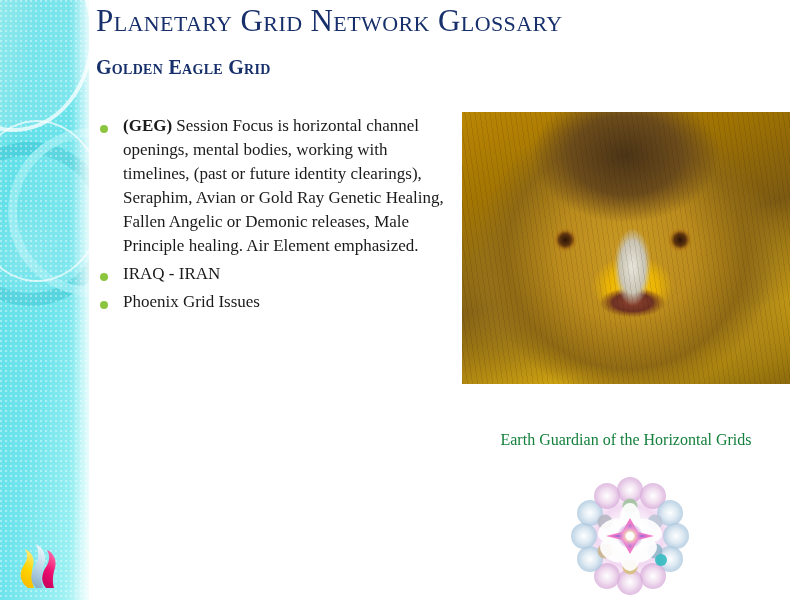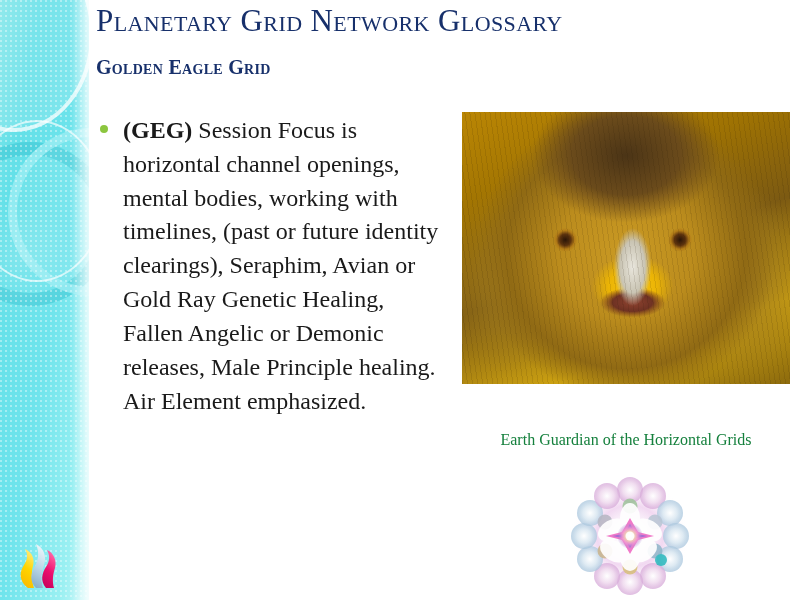--- a/index.html
+++ b/index.html
@@ -130,21 +130,21 @@
   #bullets {
     position: absolute;
     left: 96px;
     top: 114px;
     width: 352px;
     margin: 0;
     padding: 0;
     list-style: none;
     color: #1a1a1a;
     font-family: "Liberation Serif", "DejaVu Serif", serif;
-    font-size: 24px;
+    font-size: 17px;
     line-height: 1.41;
   }
   #bullets li {
     position: relative;
     padding-left: 27px;
     margin: 0 0 4px 0;
   }
   #bullets li::before {
     content: "";
     position: absolute;
@@ -268,20 +268,26 @@
       <path d="M38 56 C32 49 34 41 38 35 C42 29 42 23 39 18 C46 21 49 29 47 36 C45 42 44 49 46 56 Z" fill="url(#gm)"></path>
     </svg>
   </div>
 
   <div id="title">Planetary Grid Network Glossary</div>
   <div id="subtitle">Golden Eagle Grid</div>
 
   <ul id="bullets">
     <li>
       <b>(GEG)</b><span> Session Focus is horizontal channel openings, mental bodies, working with timelines, (past or future identity clearings), Seraphim, Avian or Gold Ray Genetic Healing, Fallen Angelic or Demonic releases, Male Principle healing. Air Element emphasized.</span>
+    </li>
+    <li>
+      <span>IRAQ - IRAN</span>
+    </li>
+    <li>
+      <span>Phoenix Grid Issues</span>
     </li>
   </ul>
 
   <div id="eagle-wrap">
     <div id="eagle"></div>
     <div id="eagle-feathers"></div>
   </div>
 
   <div id="caption">Earth Guardian of the Horizontal Grids</div>
 

